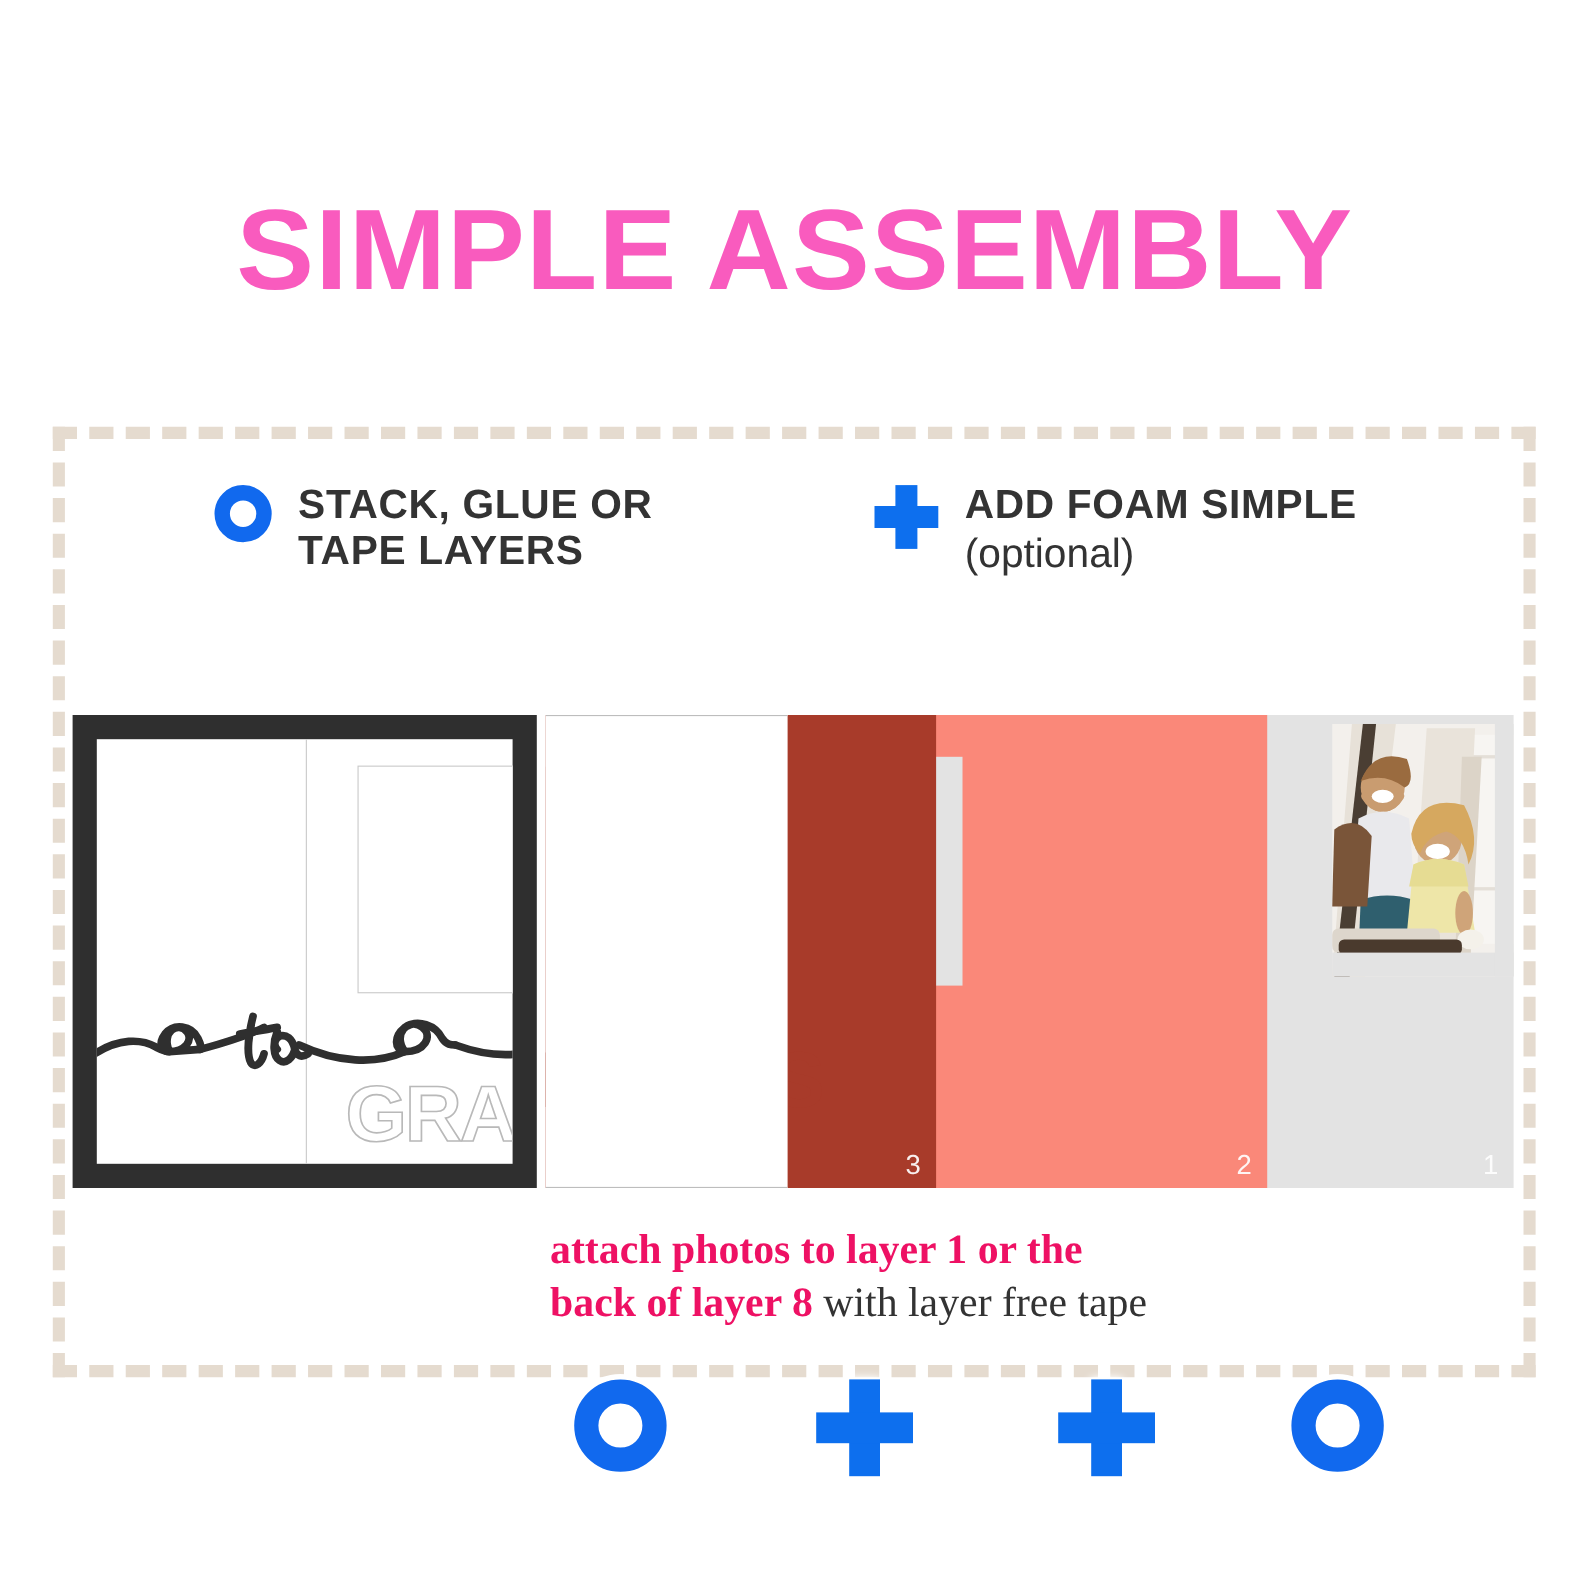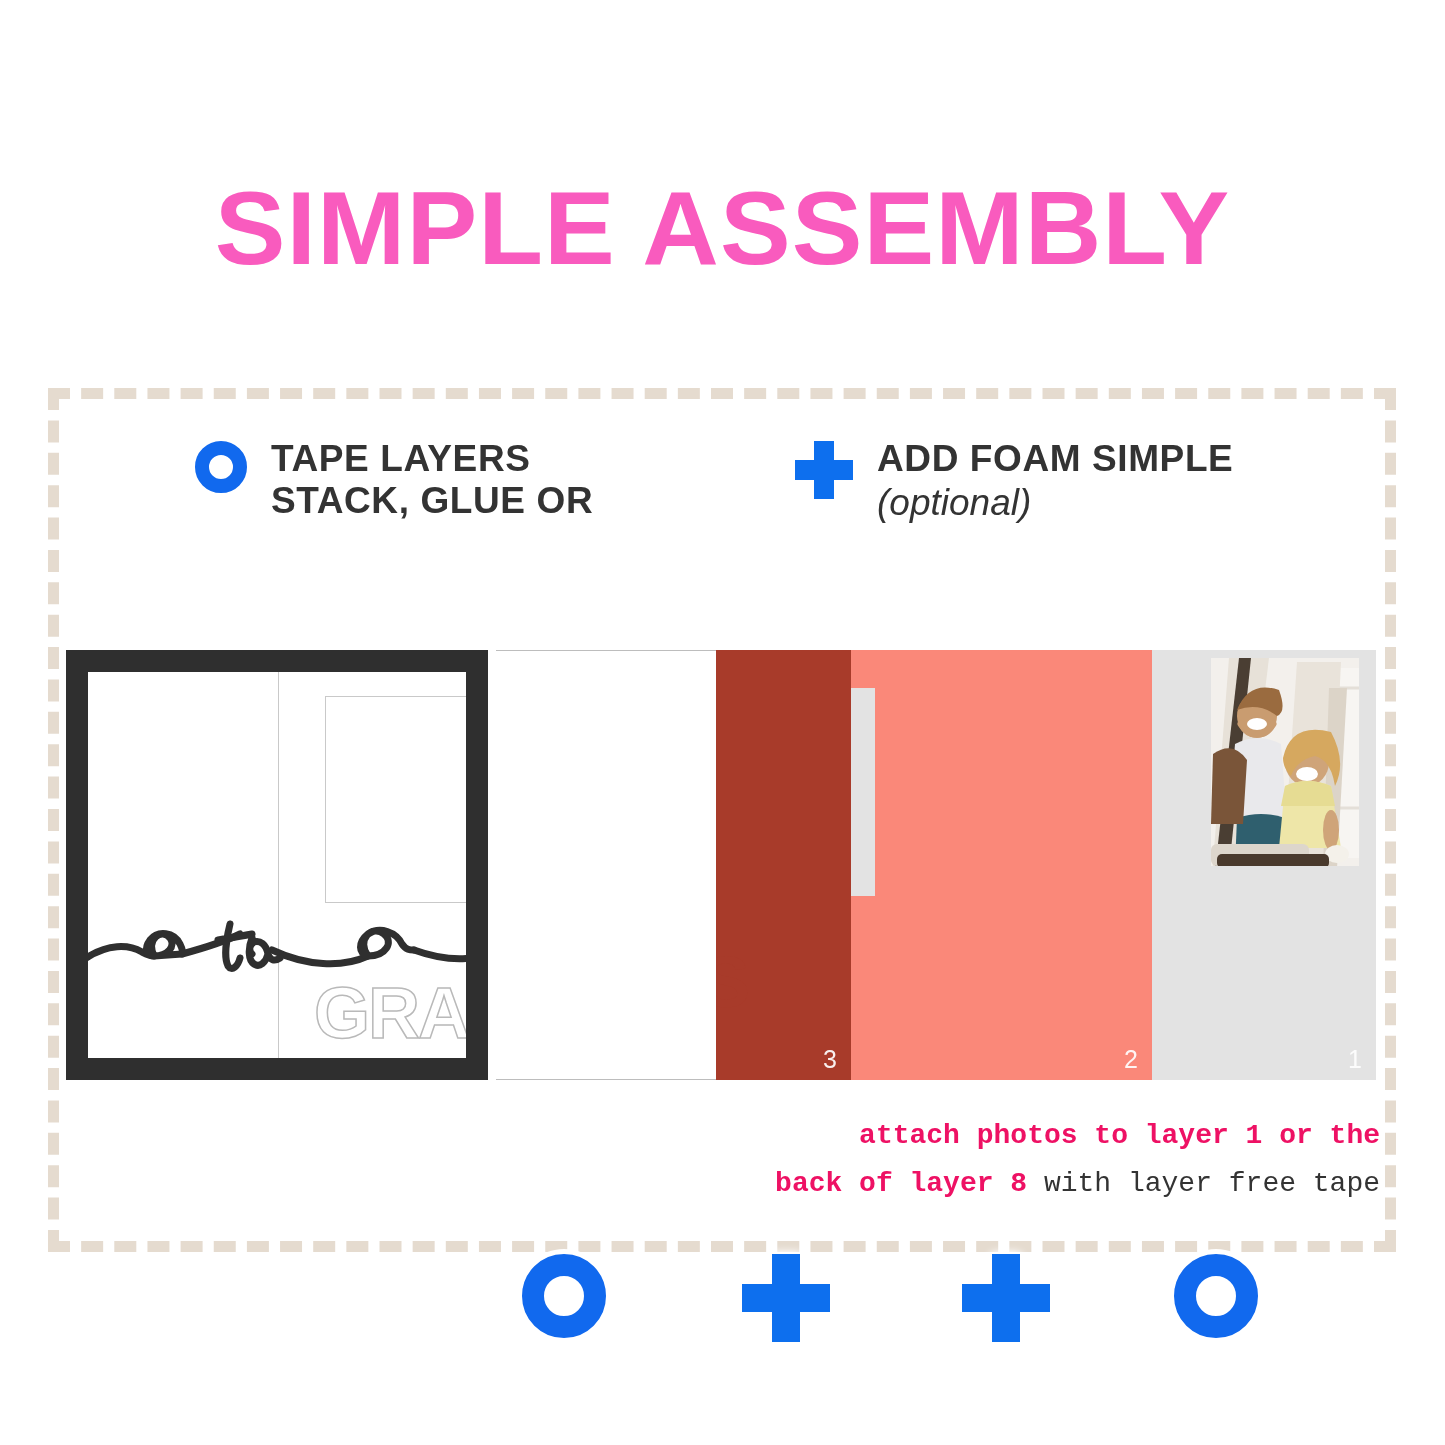--- a/index.html
+++ b/index.html
@@ -83,21 +83,20 @@
     font-family: "Liberation Sans", sans-serif;
     font-weight: 700;
     font-size: 37px;
     line-height: 42px;
     color: #333333;
     letter-spacing: 0.6px;
   }
   .legend-sub {
     font-family: "Liberation Sans", sans-serif;
     font-weight: 400;
-    font-style: italic;
     font-size: 37px;
     line-height: 46px;
     color: #333333;
     letter-spacing: 0px;
   }
 
   
   #layer-stack {
     position: absolute;
     left: 66px;
@@ -321,23 +320,22 @@
   #marker-plus-1 { left: 676px; top: 604px; }
   #marker-plus-2 { left: 896px; top: 604px; }
   #marker-ring-2 { left: 1108px; top: 604px; }
 
   
   #caption {
     position: absolute;
     left: 500px;
     top: 1112px;
     width: 880px;
-    text-align: right;
-    font-family: Liberation Mono, monospace;
-    font-size: 28px;
+    font-family: Liberation Serif, serif;
+    font-size: 38px;
     line-height: 48px;
     color: #333333;
   }
   #caption .hl {
     color: #EE1164;
     font-weight: 700;
   }
   #caption .plain {
     color: #333333;
     font-weight: 400;
@@ -348,22 +346,22 @@
 
 <div id="page-title">SIMPLE ASSEMBLY</div>
 
 <div id="dashed-panel"></div>
 
 <div class="legend" id="legend-stack">
   <div class="legend-icon">
     <div class="ring-icon"></div>
   </div>
   <div>
+    <div class="legend-text">STACK, GLUE OR</div>
     <div class="legend-text">TAPE LAYERS</div>
-    <div class="legend-text">STACK, GLUE OR</div>
   </div>
 </div>
 
 <div class="legend" id="legend-foam">
   <div class="legend-icon">
     <div class="plus-icon"></div>
   </div>
   <div>
     <div class="legend-text">ADD FOAM SIMPLE</div>
     <div class="legend-sub">(optional)</div>

